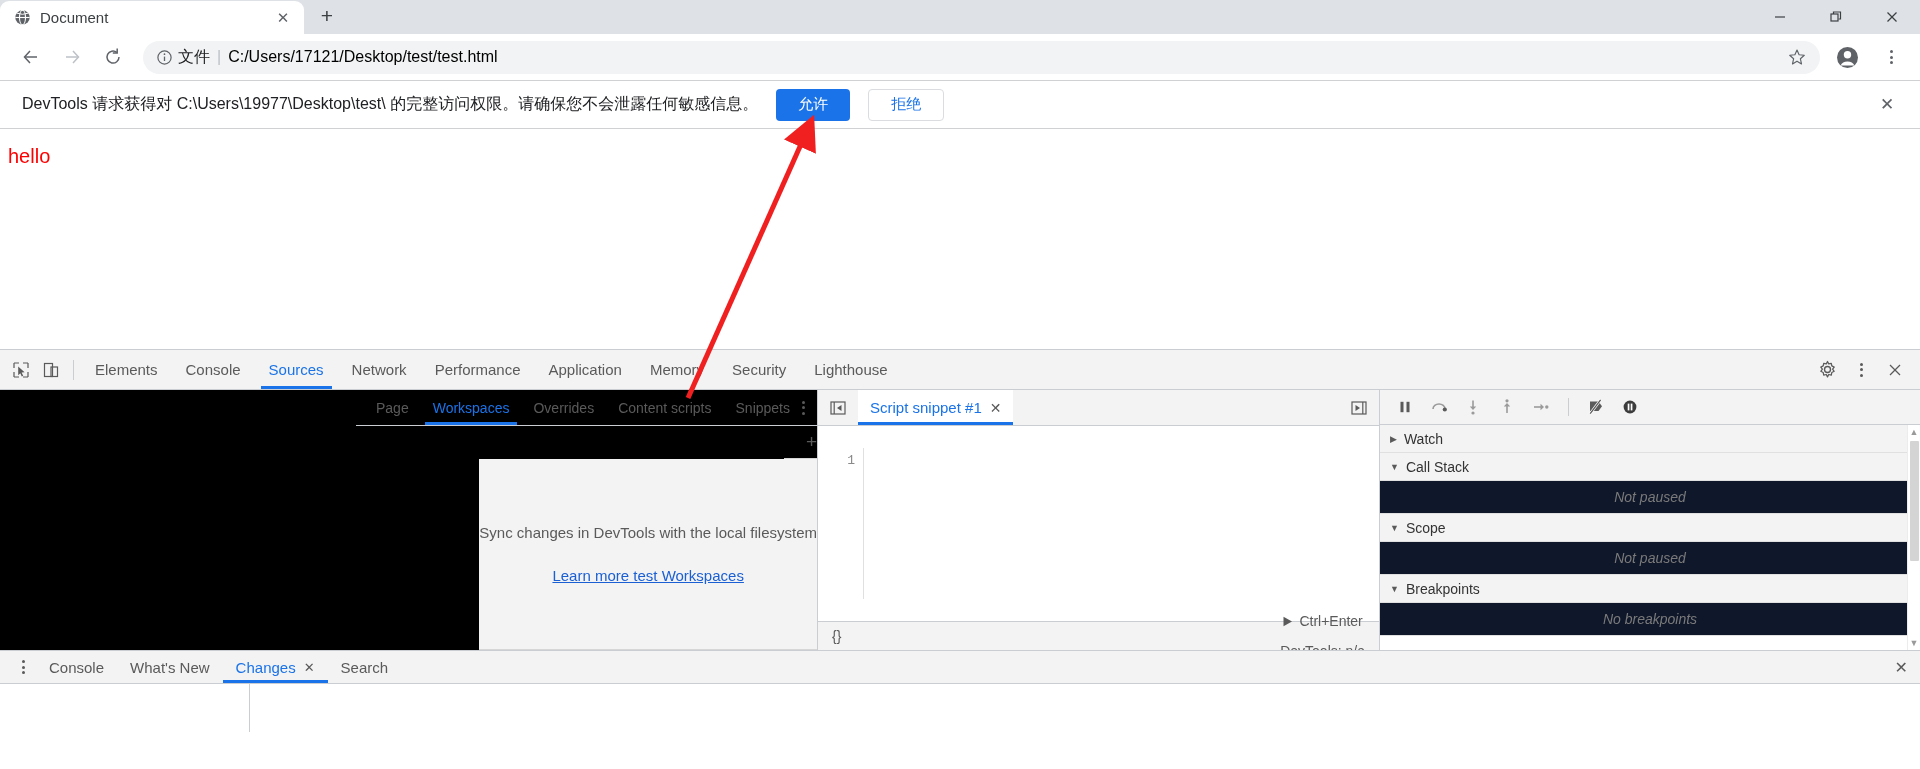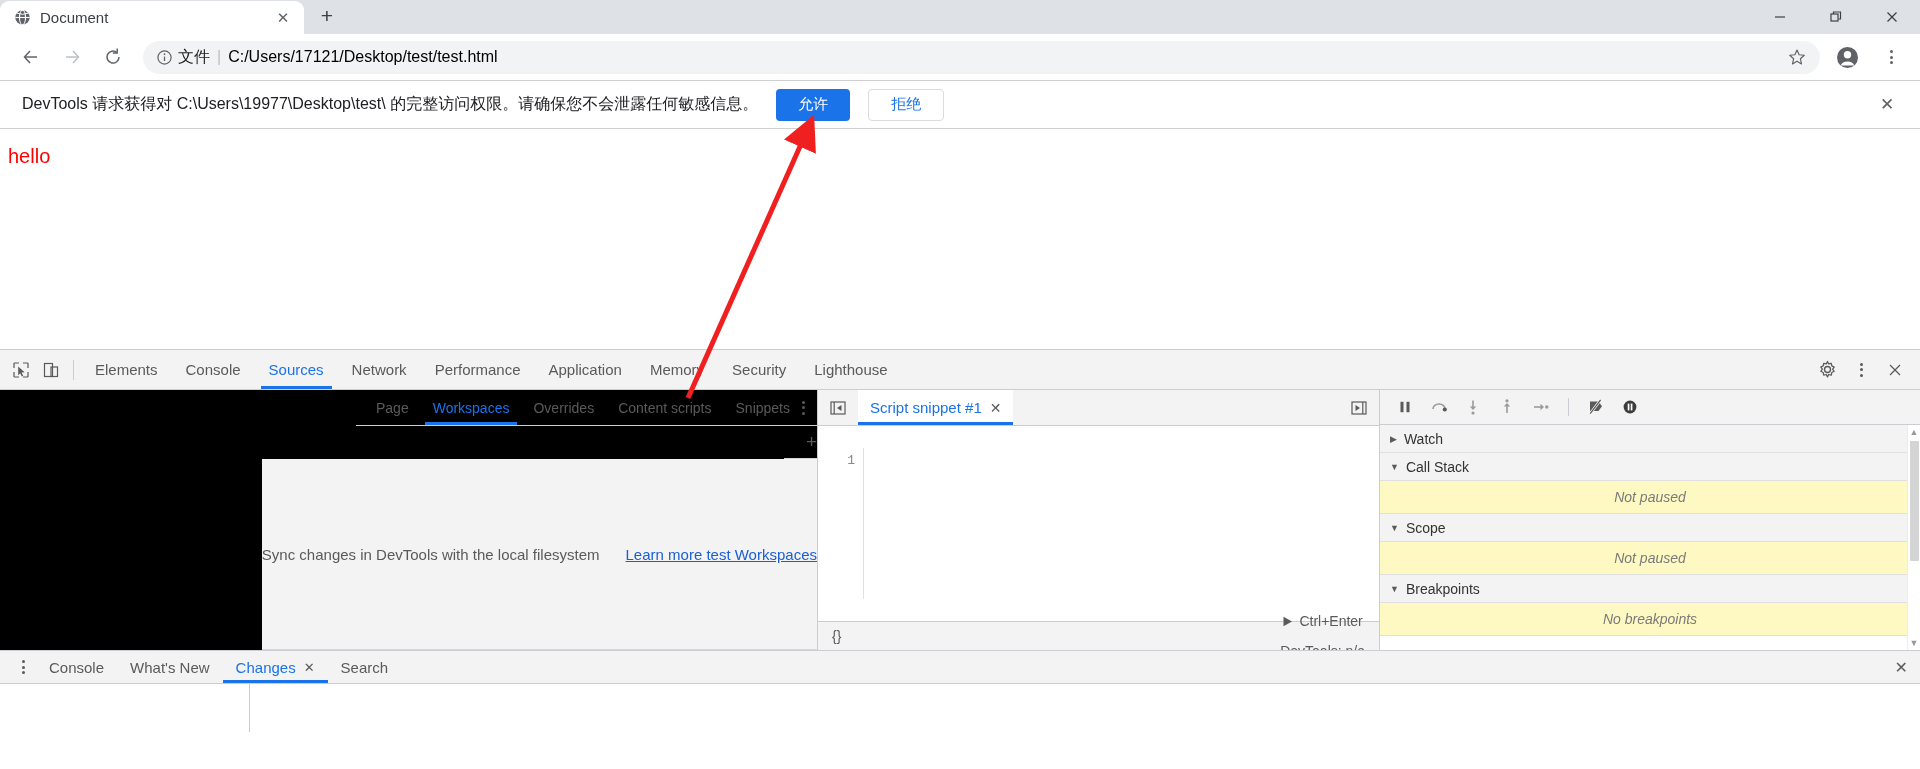--- a/index.html
+++ b/index.html
@@ -144,21 +144,21 @@
   .nav-tab.active::after {
     content: ""; position: absolute; left: 4px; right: 4px; bottom: 0;
     height: 3px; background: #1a73e8;
   }
   .nav-dots { margin-left: auto; padding-right: 12px; color: #5a5a5a; }
   .nav-addrow {
     height: 33px; display: flex; align-items: center; padding-left: 22px;
     border-bottom: 1px solid #d6d6d6; color: #5a5a5a; font-size: 19px;
   }
   .nav-empty {
-    flex: 1; display: flex; flex-direction: row; align-items: center;
+    flex: 1; display: flex; flex-direction: column; align-items: center;
     justify-content: center; gap: 26px; background: #f3f3f3;
     border-bottom: 1px solid #d6d6d6;
   }
   .nav-empty-text { font-size: 15px; color: #5a5a5a; }
   .nav-empty-link { font-size: 15px; color: #1a5fd4; text-decoration: underline; cursor: pointer; }
 
   .editor {
     width: 562px; display: flex; flex-direction: column;
     background: #fff; border-right: 1px solid #cacdd1; gap: 22px;
   }
@@ -211,21 +211,21 @@
   .dbg-sections { flex: 1; overflow: hidden; }
   .dbg-header {
     height: 28px; background: #f3f3f3; border-bottom: 1px solid #e0e0e0;
     display: flex; align-items: center; padding-left: 10px;
     font-size: 14px; color: #333; gap: 7px; cursor: default;
   }
   .tri { font-size: 9px; color: #5a5a5a; }
   .dbg-content {
     height: 33px; display: flex; align-items: center; justify-content: center;
     font-size: 14px; color: #7a7a7a; font-style: italic;
-    border-bottom: 1px solid #e0e0e0; background: #fef9c3;
+    border-bottom: 1px solid #e0e0e0; background: #0f172a;
   }
   .dbg-scrollbar {
     position: absolute; right: 0; top: 35px; bottom: 0; width: 13px;
     background: #fff; border-left: 1px solid #ececec;
     display: flex; flex-direction: column; align-items: center;
     justify-content: space-between; color: #9a9a9a; font-size: 9px; padding: 2px 0;
   }
   .dbg-thumb { position: absolute; top: 16px; width: 9px; height: 120px; background: #d4d4d4; border-radius: 1px; }
 
   

